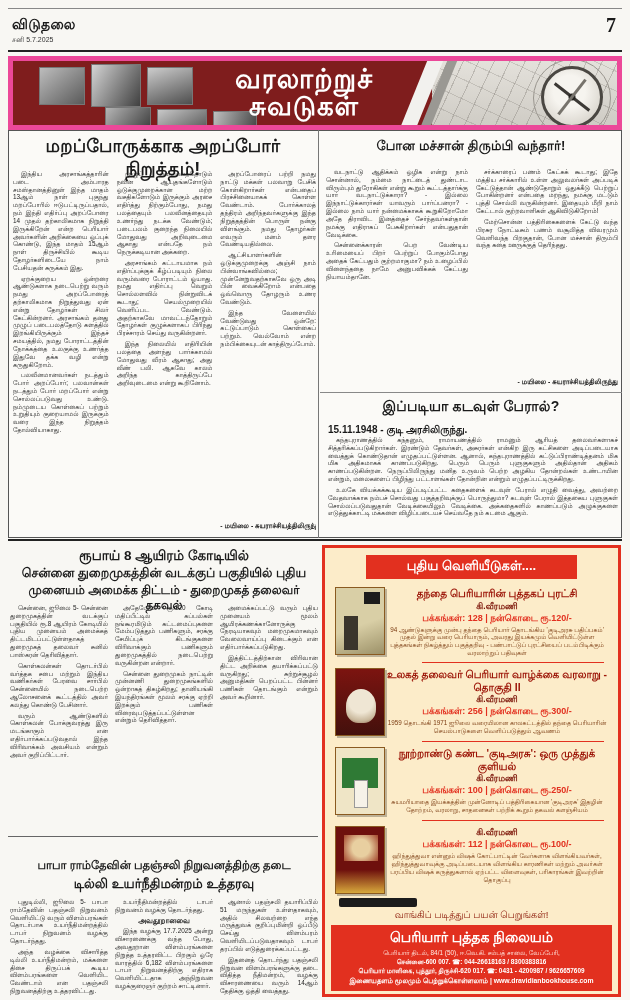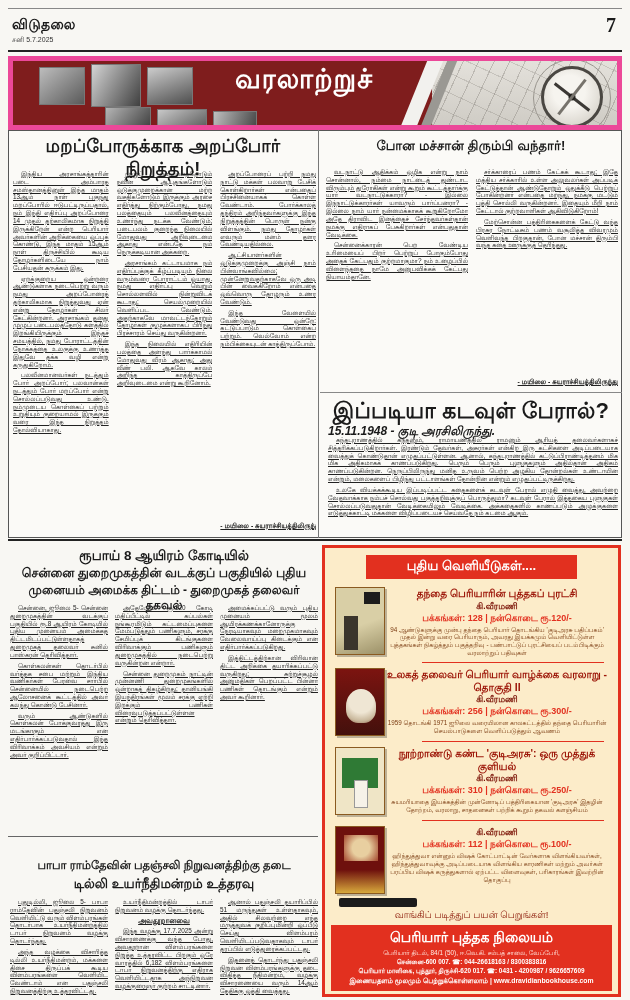--- a/index.html
+++ b/index.html
@@ -38,26 +38,26 @@
     border:3px solid #4a4742; background:radial-gradient(circle at 45% 40%, #f6f4ef 0 35%, #d8d4cc 80%); }
   .compass::before, .compass::after { content:""; position:absolute; left:50%; top:50%; }
   .compass::before { width:44px; height:3px; background:#3c3935; transform:translate(-50%,-50%) rotate(38deg); }
   .compass::after  { width:3px; height:44px; background:#77736c; transform:translate(-50%,-50%) rotate(38deg); }
   .compass .hub { position:absolute; left:50%; top:50%; width:7px; height:7px; border-radius:50%; background:#24221f; transform:translate(-50%,-50%); }
   .compass-ring { position:absolute; right:6px; top:-2px; width:78px; height:78px; border-radius:50%; border:1px solid #9a968f; }
   
   .topbox { position:absolute; left:8px; top:130px; width:614px; height:408px; border:1px solid #555; background:#fbfaf7; }
   .vdiv { position:absolute; left:318px; top:130px; width:1px; height:408px; background:#777; }
   .headline-xl { font-weight:800; text-align:center; letter-spacing:.2px; }
-  .tiny { font-size:6.4px; line-height:1.22; text-align:justify; color:#222; overflow:hidden;text-decoration:underline; }
+  .tiny { font-size:6.4px; line-height:1.22; text-align:justify; color:#222; overflow:hidden; }
   .tiny p { margin:0 0 3px; text-indent:8px; }
   .colwrap { display:flex; }
   .byline { font-size:6.8px; font-weight:bold; text-align:right; margin-top:auto; white-space:nowrap; }
   .colflex { display:flex; flex-direction:column; }
-  .datehead { font-weight:bold; font-size:12px;font-style:italic; }
+  .datehead { font-weight:bold; font-size:10px; }
   
   .hl-c { text-align:center; font-weight:800; line-height:1.25; }
   .crosshead { text-align:center; font-weight:bold; font-size:7.2px; margin:2px 0; }
   .botrule { position:absolute; left:8px; width:310px; height:1px; background:#666; }
   
   .books {
     position:absolute; left:322px; top:545px; width:299px; height:452px;
     background:#fcecc9; border:3px solid #e2301f; overflow:hidden;
   }
   .books-header { width:72%; margin:7px auto 4px; background:#e2301f; color:#fff;
@@ -110,20 +110,21 @@
         <span class="hub"></span>
       </div>
     <div class="photo" style="left:26px; top:6px; width:46px; height:38px; background:linear-gradient(140deg,#bdbdbd,#5a5a5a);"></div>
     <div class="photo" style="left:78px; top:3px; width:50px; height:43px; background:linear-gradient(120deg,#d4d4d4,#404040);"></div>
     <div class="photo" style="left:134px; top:6px; width:46px; height:38px; background:linear-gradient(160deg,#cccccc,#4e4e4e);"></div>
     <div class="photo" style="left:92px; top:46px; width:46px; height:24px; background:linear-gradient(130deg,#b5b5b5,#3c3c3c);"></div>
     <div class="photo" style="left:144px; top:48px; width:50px; height:22px; background:linear-gradient(150deg,#c8c8c8,#565656);"></div>
     <div class="photo" style="left:200px; top:50px; width:44px; height:20px; background:linear-gradient(110deg,#bfbfbf,#444444);"></div>
     <div class="banner-title">
       <div class="l1">வரலாற்றுச்</div>
+      <div class="l2">சுவடுகள்</div>
     </div>
   </div>
 
   <div class="topbox"></div>
   <div class="vdiv"></div>
 
   <div class="abs headline-xl" style="left:10px; top:136px; width:306px; font-size:18px;">மறப்போருக்காக அறப்போர் நிறுத்தம்!</div>
   <div class="abs colwrap" style="left:13px; top:170px; width:303px; height:360px; gap:8px;">
     <div class="tiny" style="width:96px; height:360px;">
         <p>இந்திய அரசாங்கத்தாரின் படை அம்பாரத சமஸ்தானத்தினுள் இந்த மாதம் 13ஆம் நாள் புகுந்து மறப்போரில் ஈடுபட்டிருப்பதால், நம் இந்தி எதிர்ப்பு அறப்போரை 14 முதல் தற்காலிகமாக நிறுத்தி இருக்கிறேன் என்ற பெரியார் அவர்களின் அறிக்கையை ஒப்புக் கொண்டு, இந்த மாதம் 15ஆம் நாள் திருச்சியில் கூடிய தோழர்களிடையே நாம் பேசியதன் சுருக்கம் இது.</p>
@@ -154,21 +155,21 @@
     <div class="tiny colflex" style="width:142px; height:218px;">
       <div>
           <p>சர்க்காரைப் பணம் கேட்கக் கூடாது; இதே மத்திய சர்க்காரில் உள்ள அலுவலர்கள் அப்படிக் கேட்டுத்தான் ஆண்டுதோறும் ஒதுக்கீடு பெற்றுப் போகின்றனர் என்பதை மறந்து, நமக்கு மட்டும் புத்தி சொல்லி வருகின்றனர். இதையும் மீறி நாம் கேட்டால் குற்றவாளிகள் ஆகிவிடுகிறோம்!</p>
           <p>மேற்சொன்ன பத்திரிகைகளைக் கேட்டு வந்த பிரசுர நோட்டீசும் பணம் வசூலித்த விவரமும் வெளிவந்த பிறகுதான், போன மச்சான் திரும்பி வந்த கதை ஊருக்குத் தெரிந்தது.</p>
         </div>
       <div class="byline">- மயிலை - சுயராச்சியத்திலிருந்து</div>
     </div>
   </div>
 
   <div class="rule" style="left:320px; top:392px; width:302px; height:1px;"></div>
-  <div class="abs headline-xl" style="left:322px; top:398px; width:298px; font-size:22px;">இப்படியா கடவுள் பேரால்?</div>
+  <div class="abs headline-xl" style="left:322px; top:398px; width:298px; font-size:14px;">இப்படியா கடவுள் பேரால்?</div>
   <div class="abs datehead" style="left:328px; top:424px;">15.11.1948 - குடி அரசிலிருந்து.</div>
   <div class="abs tiny" style="left:328px; top:436px; width:290px; height:98px;">
       <p>கந்தபுராணத்தில் கந்தனும், ராமாயணத்தில் ராமனும் ஆரியத் தலைவர்களாகச் சித்தரிக்கப்படுகிறார்கள். இரண்டும் தேவர்கள், அசுரர்கள் என்கிற இரு கட்சிகளை அடிப்படையாக வைத்துக் கொண்டுதான் எழுதப்பட்டுள்ளன. ஆனால், கந்தபுராணத்தில் கட்டுப்பிராண்டித்தனம் மிக மிக அதிகமாகக் காணப்படுகிறது. பெரும் பெரும் புளுகுகளும் அதில்தான் அதிகம் காணப்படுகின்றன. நெருப்பிலிருந்து மனித உருவம் பெற்ற அழகிய தோன்றல்கள் உண்டாயின என்றும், மலைகளைப் பிழிந்து பட்டாளங்கள் தோன்றின என்றும் எழுதப்பட்டிருக்கிறது.</p>
       <p>உலகே வியக்கக்கூடிய இப்படிப்பட்ட கதைகளைக் கடவுள் பேரால் எழுதி வைத்து, அவற்றை வேதவாக்காக நம்பச் சொல்வது பகுத்தறிவுக்குப் பொருந்துமா? கடவுள் பேரால் இத்தகைய புளுகுகள் சொல்லப்படுவதுதான் வேடிக்கையிலும் வேடிக்கை. அக்கதைகளில் காணப்படும் அழுக்குகளை எடுத்துக்காட்டி மக்களை விழிப்படையச் செய்வதே நம் கடமை ஆகும்.</p>
     </div>
 
   <div class="rule" style="left:8px; top:539px; width:614px; height:2px; background:#222;"></div>
 
   <div class="abs hl-c" style="left:10px; top:548px; width:308px; font-size:13.5px;">ரூபாய் 8 ஆயிரம் கோடியில்</div>
   <div class="abs hl-c" style="left:10px; top:566px; width:308px; font-size:12.5px;">சென்னை துறைமுகத்தின் வடக்குப் பகுதியில் புதிய</div>
@@ -233,21 +234,21 @@
         <div class="bdesc">1959 தொடங்கி 1971 ஜூலை வரையிலான காலகட்டத்தில் தந்தை பெரியாரின் செயல்பாடுகளை வெளிப்படுத்தும் ஆவணம்</div>
       </div>
     </div>
     <div class="bsep"></div>
 
     <div class="book">
       <div class="cover cover3"></div>
       <div class="binfo">
         <div class="btitle">நூற்றாண்டு கண்ட 'குடிஅரசு': ஒரு முத்துக் குளியல்</div>
         <div class="bauthor">கி.வீரமணி</div>
-        <div class="bmeta">பக்கங்கள்: 310  |  நன்கொடை ரூ.250/-</div>
+        <div class="bmeta">பக்கங்கள்: 100  |  நன்கொடை ரூ.250/-</div>
         <div class="bdesc">சுயமரியாதை இயக்கத்தின் முன்னோடிப் பத்திரிகையான 'குடிஅரசு' இதழின் தோற்றம், வரலாறு, சாதனைகள் பற்றிக் கூறும் தகவல் களஞ்சியம்</div>
       </div>
     </div>
     <div class="bsep"></div>
 
     <div class="book">
       <div class="cover cover4"></div>
       <div class="binfo">
         <div class="bauthor">கி.வீரமணி</div>
         <div class="bmeta">பக்கங்கள்: 112  |  நன்கொடை ரூ.100/-</div>

